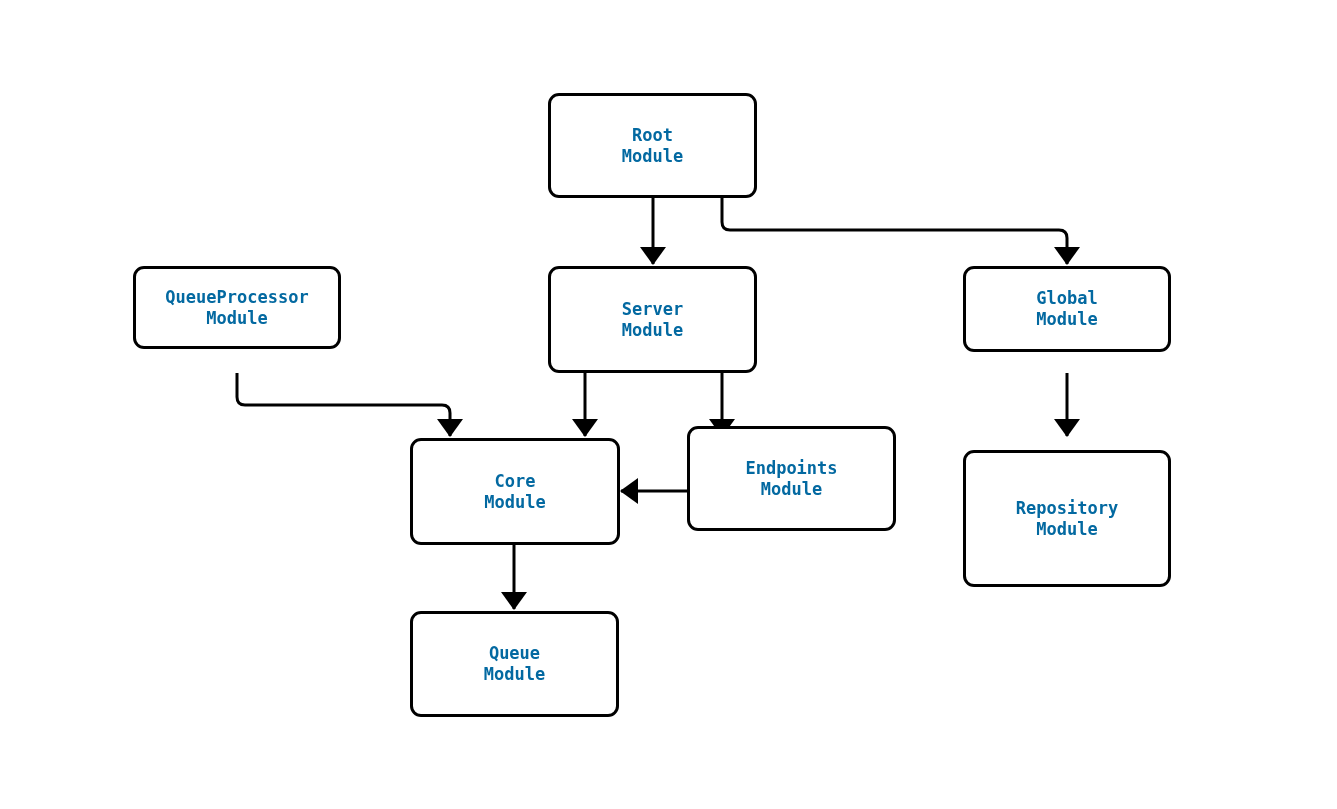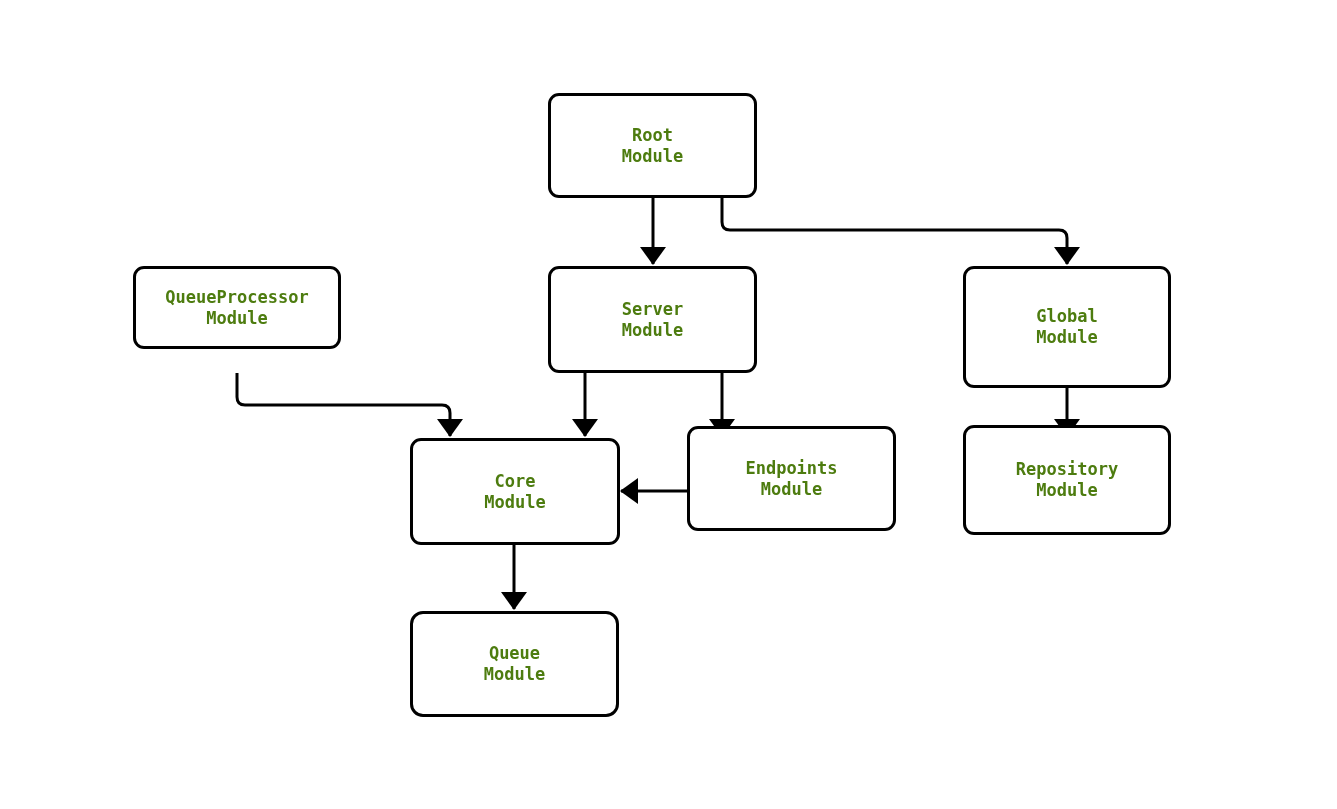--- a/index.html
+++ b/index.html
@@ -34,21 +34,21 @@
     border-radius: 11px;
     background: #ffffff;
     display: flex;
     align-items: center;
     justify-content: center;
   }
   .node-label {
     font-weight: bold;
     font-size: 17px;
     line-height: 21px;
-    color: #4d7c0f;
+    color: #0369a1;
     text-align: center;
     white-space: pre-line;
   }
 </style>
 </head>
 <body>
 
 <div class="canvas">
 
   <svg class="edges-layer" width="1337" height="809" viewBox="0 0 1337 809" xmlns="http://www.w3.org/2000/svg">
@@ -75,38 +75,38 @@
   <div class="node" style="left:133px; top:266px; width:208px; height:83px;">
     <span class="node-label">QueueProcessor
 Module</span>
   </div>
 
   <div class="node" style="left:548px; top:266px; width:209px; height:107px;justify-content:center;">
     <span class="node-label">Server
 Module</span>
   </div>
 
-  <div class="node" style="left:963px; top:266px; width:208px; height:122px;">
+  <div class="node" style="left:963px; top:266px; width:208px; height:86px;">
     <span class="node-label">Global
 Module</span>
   </div>
 
   <div class="node" style="left:410px; top:438px; width:210px; height:107px;">
     <span class="node-label">Core
 Module</span>
   </div>
 
   <div class="node" style="left:687px; top:426px; width:209px; height:105px;">
     <span class="node-label">Endpoints
 Module</span>
   </div>
 
-  <div class="node" style="left:963px; top:425px; width:208px; height:110px;">
+  <div class="node" style="left:963px; top:450px; width:208px; height:137px;">
     <span class="node-label">Repository
 Module</span>
   </div>
 
-  <div class="node" style="left:410px; top:611px; width:209px; height:106px;border-radius:13px;">
+  <div class="node" style="left:410px; top:611px; width:209px; height:106px;">
     <span class="node-label">Queue
 Module</span>
   </div>
 
 </div>
 
 </body></html>

